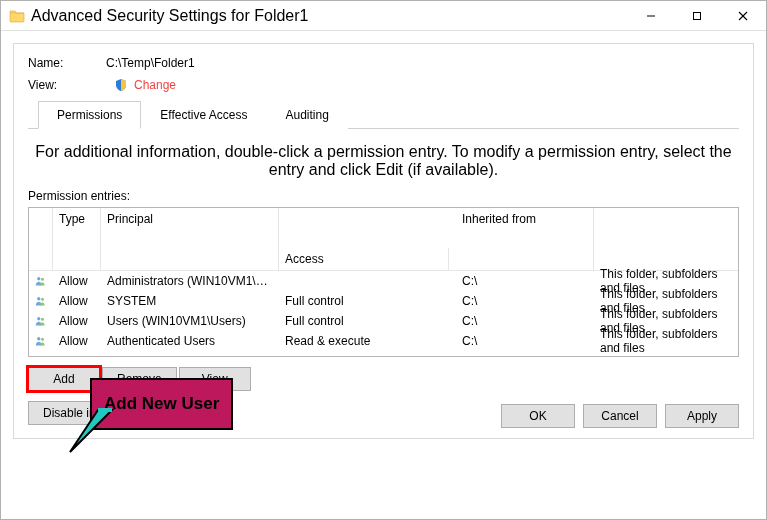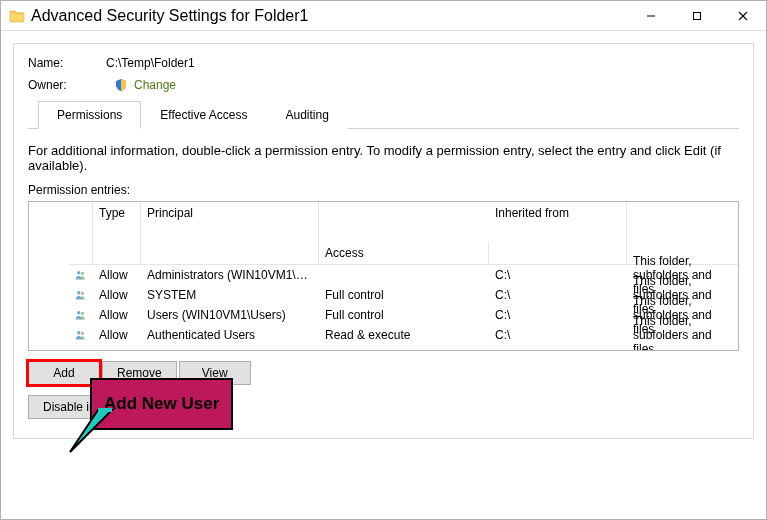--- a/index.html
+++ b/index.html
@@ -60,68 +60,67 @@
     display: flex;
     align-items: center;
     margin-bottom: 8px;
     font-size: 12px;
   }
   .kv-label { width: 78px; }
   .shield {
     width: 14px; height: 14px; display: inline-block; margin: 0 6px 0 8px;
     vertical-align: middle;
   }
-  .link { color: #4d7c0f; cursor: pointer; }
+  .link { color: #ef4444; cursor: pointer; }
   .tabs {
     display: flex;
     border-bottom: 1px solid #d0d0d0;
     margin-top: 6px;
   }
   .tab {
     padding: 6px 18px;
     border: 1px solid transparent;
     border-bottom: none;
     font-size: 12px;
     cursor: pointer;
     position: relative;
     top: 1px;
     background: #fff;
   }
   .tab.active {
     border-color: #d0d0d0;
     border-bottom: 1px solid #fff;
     margin-left: 10px;
   }
-  .info-text { margin: 14px 0 10px 0; font-size: 13px; }
+  .info-text { margin: 14px 0 10px 0; font-size: 16px; text-align: center; }
   .pe-label { margin-bottom: 4px; font-size: 12px; }
   .grid {
     border: 1px solid #b5b5b5;
     height: 150px;
     overflow: hidden;
-    padding-left: 40px;
   }
   .grid-header, .grid-row {
     display: flex;
     font-size: 12px;
   }
   .grid-header {
     border-bottom: 1px solid #e5e5e5;
     background: #fff;
   }
   .grid-header .col {
     padding: 4px 6px;
     border-right: 1px solid #e5e5e5;
   }
   .grid-row .col { padding: 2px 6px; }
   .grid-row { align-items: center; height: 20px; }
   .col-icon { width: 24px; display:flex; align-items:center; justify-content:center;}
   .col-type { width: 48px; }
   .col-principal { width: 178px; white-space: nowrap; overflow:hidden; text-overflow: ellipsis;}
   .col-access { width: 170px; margin-top: 40px; }
-  .col-inherited { width: 138px; }
+  .col-inherited { width: 138px; margin-left: 7px; }
   .col-applies { flex: 1; }
   .users-icon { width: 16px; height: 14px; }
   .btn-row {
     display: flex;
     gap: 2px;
     margin-top: 10px;
   }
   .btn {
     min-width: 72px;
     height: 24px;
@@ -193,21 +192,21 @@
 
   <div class="content">
     <div class="inner">
 
       <div class="kv-row">
         <span class="kv-label">Name:</span>
         <span>C:\Temp\Folder1</span>
       </div>
 
       <div class="kv-row">
-        <span class="kv-label">Owner:</span>
+        <span class="kv-label">View:</span>
         <span class="shield">
           <svg viewBox="0 0 14 14">
               <path d="M7 1 L12 3 V7 C12 10 9.5 12.5 7 13 C4.5 12.5 2 10 2 7 V3 Z" fill="#2d7dd2"></path>
               <path d="M7 1 L12 3 V7 C12 10 9.5 12.5 7 13 Z" fill="#f6c344"></path>
             </svg>
         </span>
         <span class="link">Change</span>
       </div>
 
       <div class="tabs">
@@ -302,16 +301,21 @@
       </div>
 
       <div class="callout">
         <div class="callout-box">Add New User</div>
         <svg width="60" height="50" viewBox="0 0 60 50">
           <polygon points="38,4 52,4 10,46" fill="#22c9c3" stroke="#000" stroke-width="2"></polygon>
           <line x1="38" y1="4" x2="52" y2="4" stroke="#22c9c3" stroke-width="4"></line>
         </svg>
       </div>
 
+      <div class="footer-btns">
+        <div class="btn">OK</div>
+        <div class="btn">Cancel</div>
+        <div class="btn">Apply</div>
+      </div>
 
     </div>
   </div>
 </div>
 
 </body></html>

